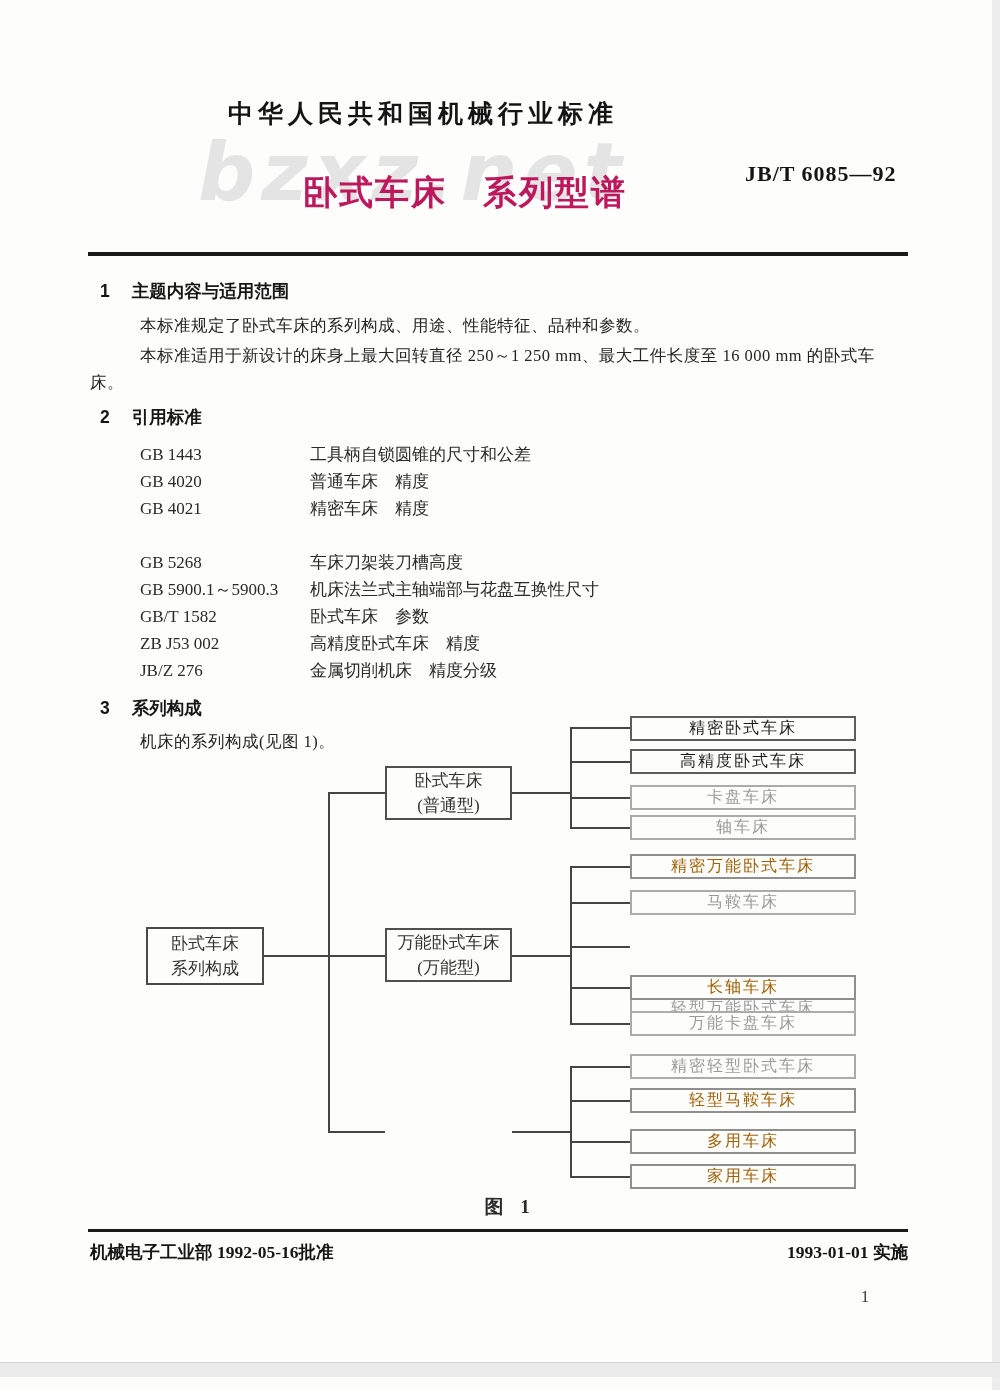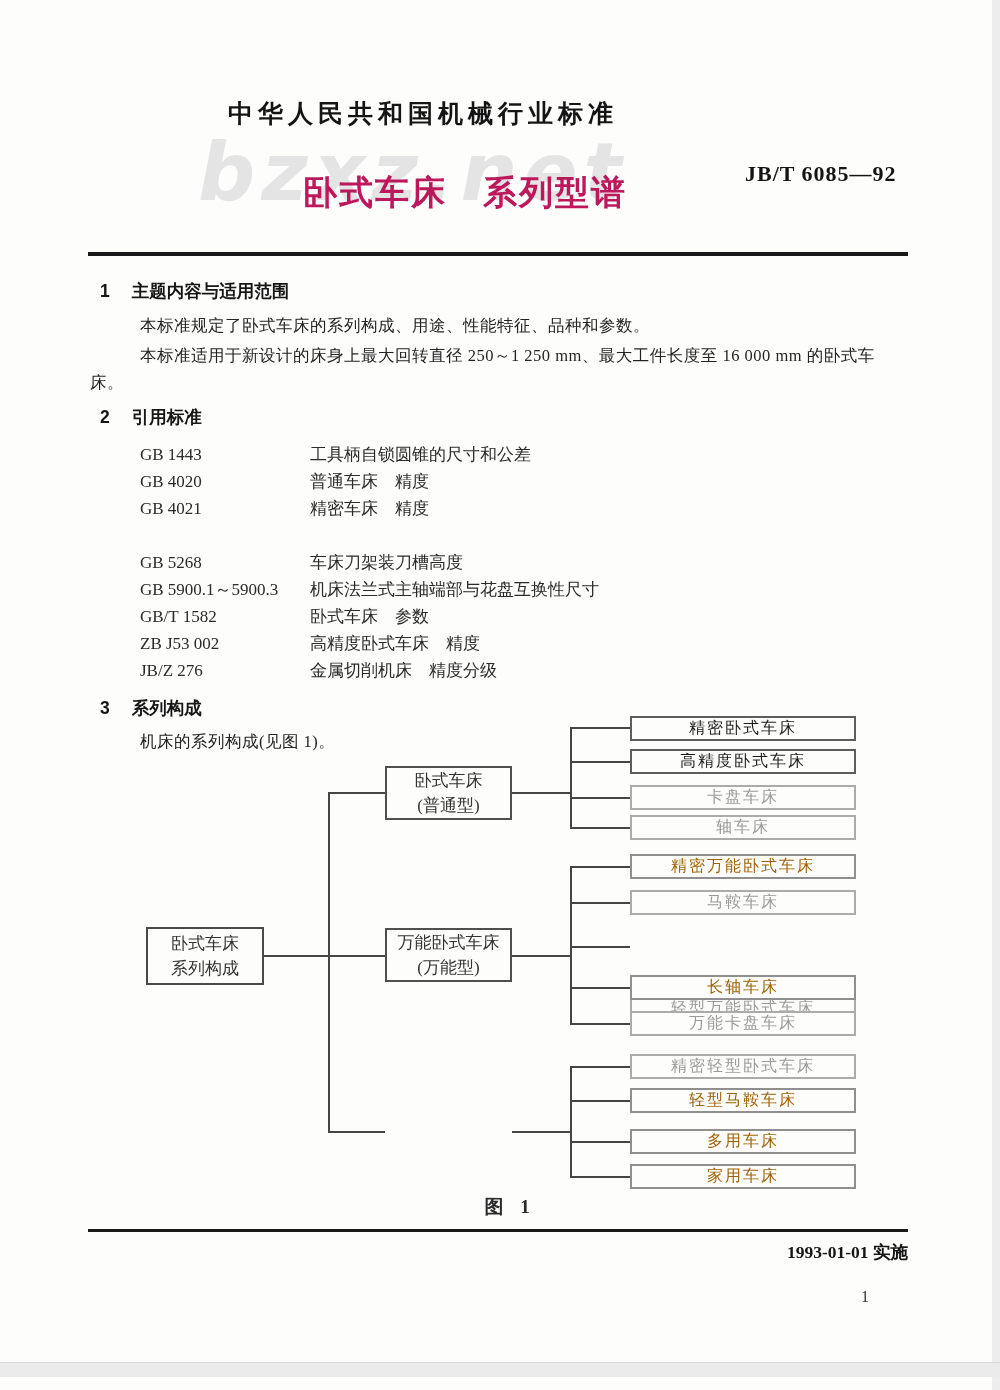--- a/index.html
+++ b/index.html
@@ -145,16 +145,17 @@
   <div class="node leaf t-light" style="top:1011px;">万能卡盘车床</div>
 
   <div class="node leaf t-med" style="top:1088px;">轻型马鞍车床</div>
   <div class="node leaf t-light" style="top:1054px;">精密轻型卧式车床</div>
   <div class="node leaf t-med" style="top:1129px;">多用车床</div>
   <div class="node leaf t-med" style="top:1164px;">家用车床</div>
 
   <div class="abs fig-caption">图 1</div>
 
   <div class="rule" style="left:88px;top:1229px;width:820px;height:3px;"></div>
+  <div class="abs footer-left">机械电子工业部 1992-05-16批准</div>
   <div class="abs footer-right">1993-01-01 实施</div>
   <div class="abs page-num">1</div>
 
 </div>
 
 </body></html>

